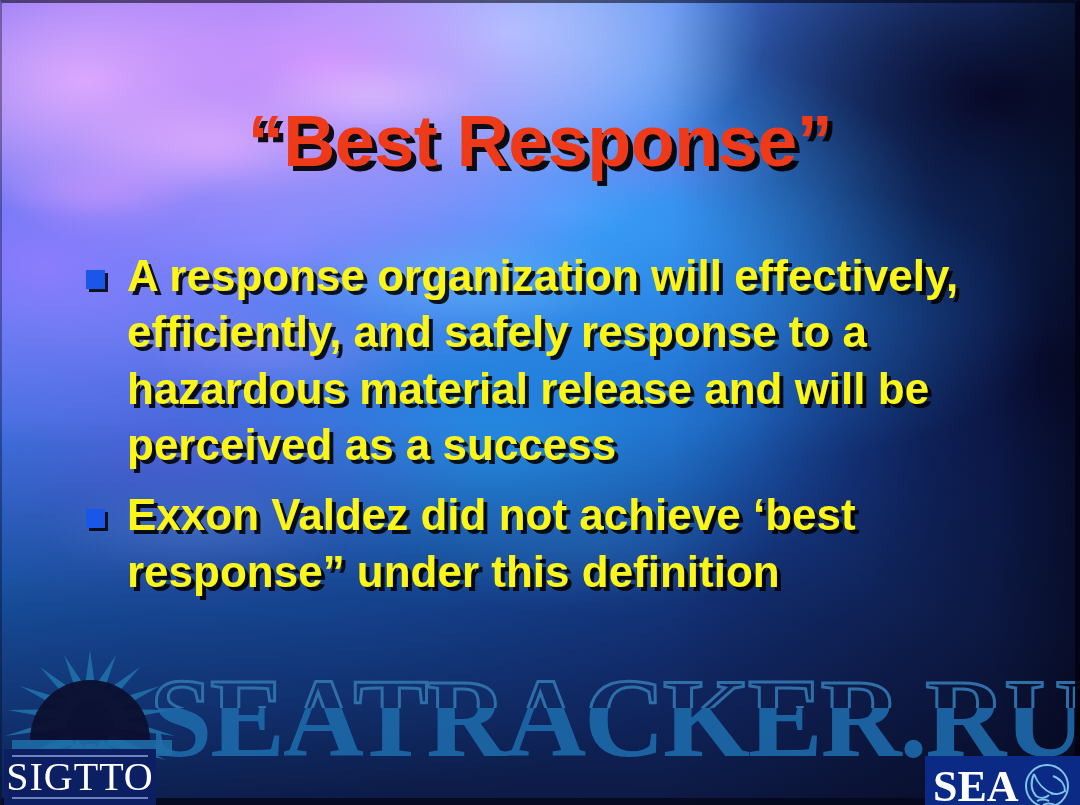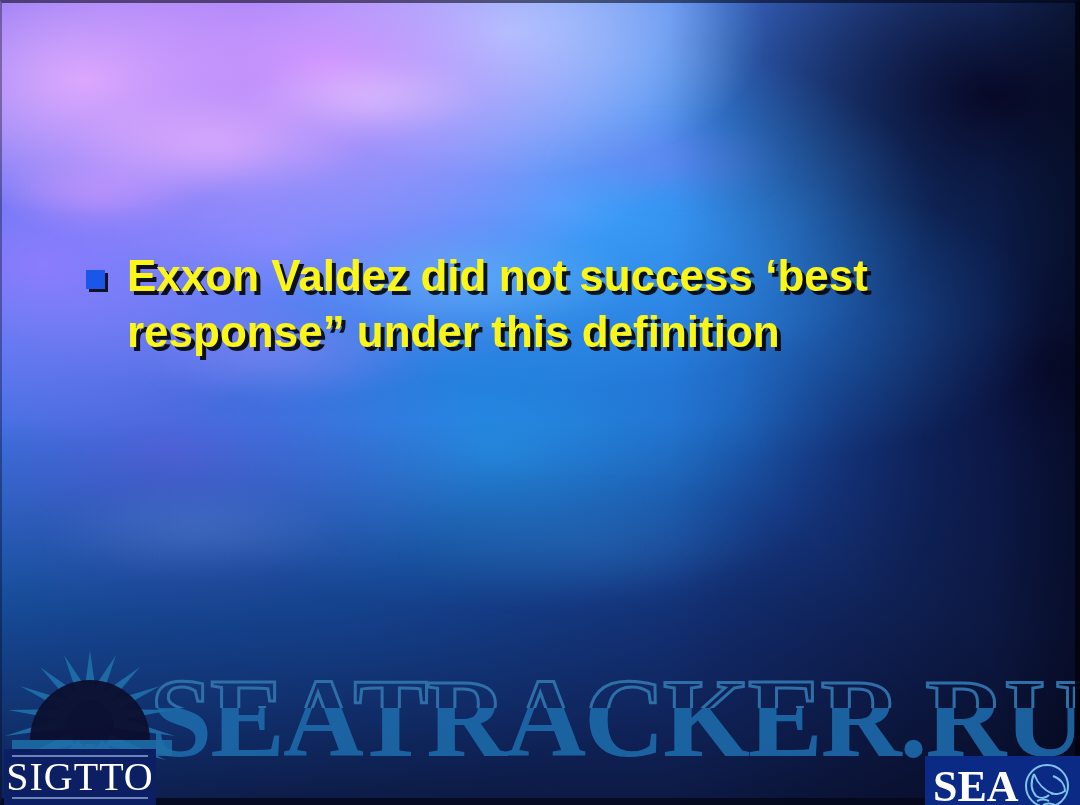--- a/index.html
+++ b/index.html
@@ -191,27 +191,32 @@
         <text class="wm-text" x="0" y="100" fill="none" stroke="#2f6fa8" stroke-width="3">SEATRACKER.RU</text>
       </g>
       <g clip-path="url(#wm-bot-clip)">
         <text class="wm-text" x="0" y="100" fill="#1d68a8" opacity="0.92">SEATRACKER.RU</text>
       </g>
     </svg>
   </div>
 
   <div class="bg-layer" id="bg-frame"></div>
 
+  <div id="title">“Best Response”</div>
 
   <div id="body">
-
 
     <div class="bullet-row">
       <span class="bullet-marker"></span>
-      <span class="bullet-text">Exxon Valdez did not success ‘best response” under this definition</span>
+      <span class="bullet-text">A response organization will effectively, efficiently, and safely response to a hazardous material release and will be perceived as a success</span>
+    </div>
+
+    <div class="bullet-row">
+      <span class="bullet-marker"></span>
+      <span class="bullet-text">Exxon Valdez did not achieve ‘best response” under this definition</span>
     </div>
 
   </div>
 
   <div id="sigtto-logo">
     <svg viewBox="0 0 176 157" aria-hidden="true">
       <g>
 
         <g fill="#1f6fa8" opacity="0.92">
           <polygon points="86,2 93,52 79,52"></polygon>

